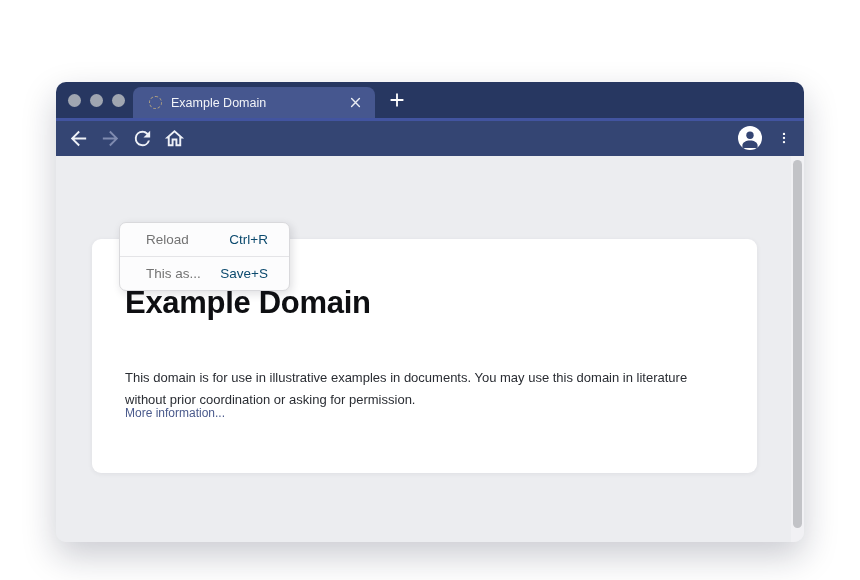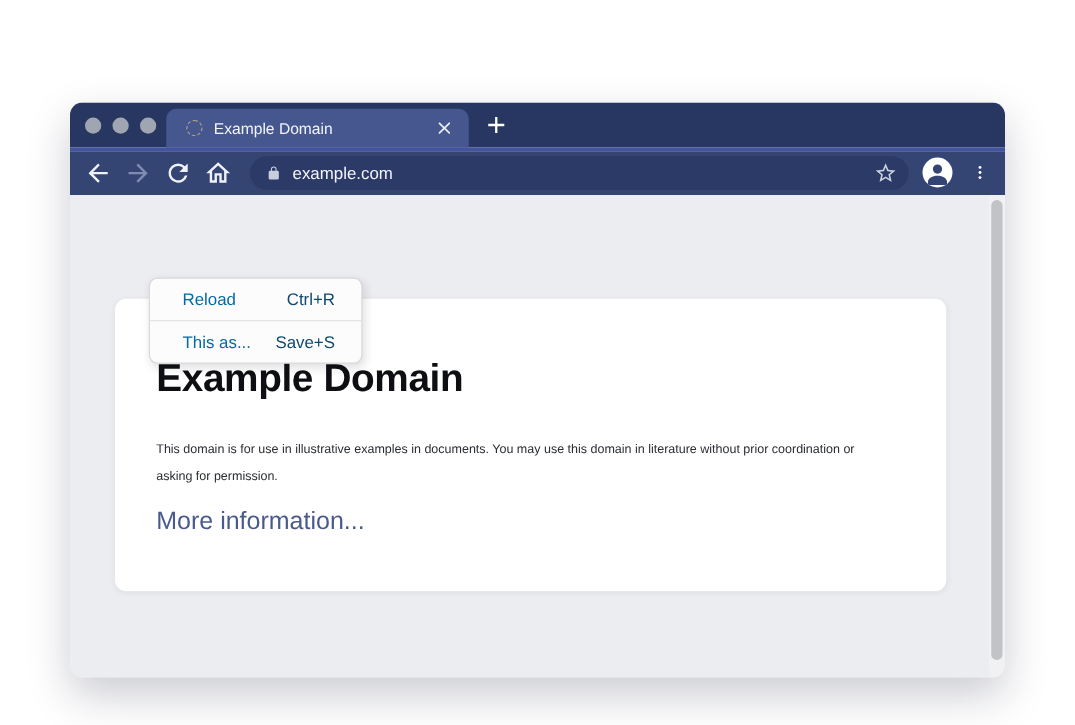--- a/index.html
+++ b/index.html
@@ -56,33 +56,33 @@
   .scroll-track{position:absolute;top:0;right:0;bottom:0;width:13px;background:#f1f1f4;}
   .scroll-thumb{position:absolute;top:4px;right:2px;width:9px;height:368px;border-radius:5px;background:#c2c3c7;}
   .card{
     position:absolute;left:36px;top:83px;width:665px;height:234px;background:#ffffff;
     border-radius:9px;box-shadow:0 1px 5px rgba(40,44,60,.07);
   }
   .heading{
     position:absolute;left:33px;top:46px;font-size:31px;font-weight:700;color:#0e0f12;
     letter-spacing:-.3px;white-space:nowrap;
   }
-  .para{position:absolute;left:33px;top:110px;width:588px;font-size:10px;line-height:22px;color:#2a2d33;}
-  .link{position:absolute;left:33px;top:167px;font-size:20px;color:#4a5a8c;text-decoration:none;cursor:pointer;}
+  .para{position:absolute;left:33px;top:128px;width:588px;font-size:13px;line-height:22px;color:#2a2d33;}
+  .link{position:absolute;left:33px;top:167px;font-size:12px;color:#4a5a8c;text-decoration:none;cursor:pointer;}
   
   .menu{
     position:absolute;left:63px;top:66px;width:169px;z-index:5;background:#fcfcfd;
     border:1px solid #d9d9dc;border-radius:7px;overflow:hidden;
     box-shadow:2px 3px 8px rgba(30,30,40,.14);
   }
   .menu-item{
     height:33px;display:flex;align-items:center;justify-content:space-between;
     padding:0 21px 0 26px;font-size:13.5px;cursor:default;
   }
-  .menu-label{color:#0369a1;}
+  .menu-label{color:#737373;}
   .menu-shortcut{color:#0c4a6e;}
   .menu-divider{height:1px;background:#e4e4e7;}
   svg{display:block;}
 </style>
 </head>
 <body>
 
 <div class="window">
 
   <div class="tabbar">
@@ -123,33 +123,20 @@
       <svg viewBox="0 0 24 24" width="23" height="23" fill="currentColor">
           <path d="M17.65 6.35A7.96 7.96 0 0 0 12 4a8 8 0 1 0 7.73 10h-2.08A6 6 0 1 1 12 6c1.66 0 3.15.68 4.22 1.78L13 11h7V4z"></path>
         </svg>
     </span>
     <span class="tb-btn tb-home">
       <svg viewBox="0 0 24 24" width="23" height="23" fill="currentColor">
           <path d="M12 5.69l5 4.5V18h-2v-6H9v6H7v-7.81l5-4.5M12 3L2 12h3v8h6v-6h2v6h6v-8h3L12 3z"></path>
         </svg>
     </span>
 
-    <div class="omnibox">
-      <span class="lock">
-        <svg viewBox="0 0 24 24" width="14" height="14" fill="currentColor">
-            <path d="M12 2a4 4 0 0 0-4 4v2H7a2 2 0 0 0-2 2v8a2 2 0 0 0 2 2h10a2 2 0 0 0 2-2v-8a2 2 0 0 0-2-2h-1V6a4 4 0 0 0-4-4zm-2.5 6V6a2.5 2.5 0 0 1 5 0v2z"></path>
-          </svg>
-      </span>
-      <span class="url">example.com</span>
-      <span class="star">
-        <svg viewBox="0 0 24 24" width="19" height="19" fill="currentColor">
-            <path d="M22 9.24l-7.19-.62L12 2 9.19 8.63 2 9.24l5.46 4.73L5.82 21 12 17.27 18.18 21l-1.63-7.03L22 9.24zM12 15.4l-3.76 2.27 1-4.28-3.32-2.88 4.38-.38L12 6.1l1.71 4.04 4.38.38-3.32 2.88 1 4.28L12 15.4z"></path>
-          </svg>
-      </span>
-    </div>
 
     <span class="avatar">
       <svg viewBox="0 0 24 24" fill="currentColor">
           <circle cx="12" cy="9.2" r="3.7"></circle>
           <path d="M12 14.6c-4.2 0-7.6 2.1-7.6 4.8V22h15.2v-2.6c0-2.7-3.4-4.8-7.6-4.8z"></path>
         </svg>
     </span>
     <span class="overflow">
       <svg viewBox="0 0 24 24" width="14" height="24" fill="currentColor">
           <circle cx="12" cy="5" r="2"></circle>

